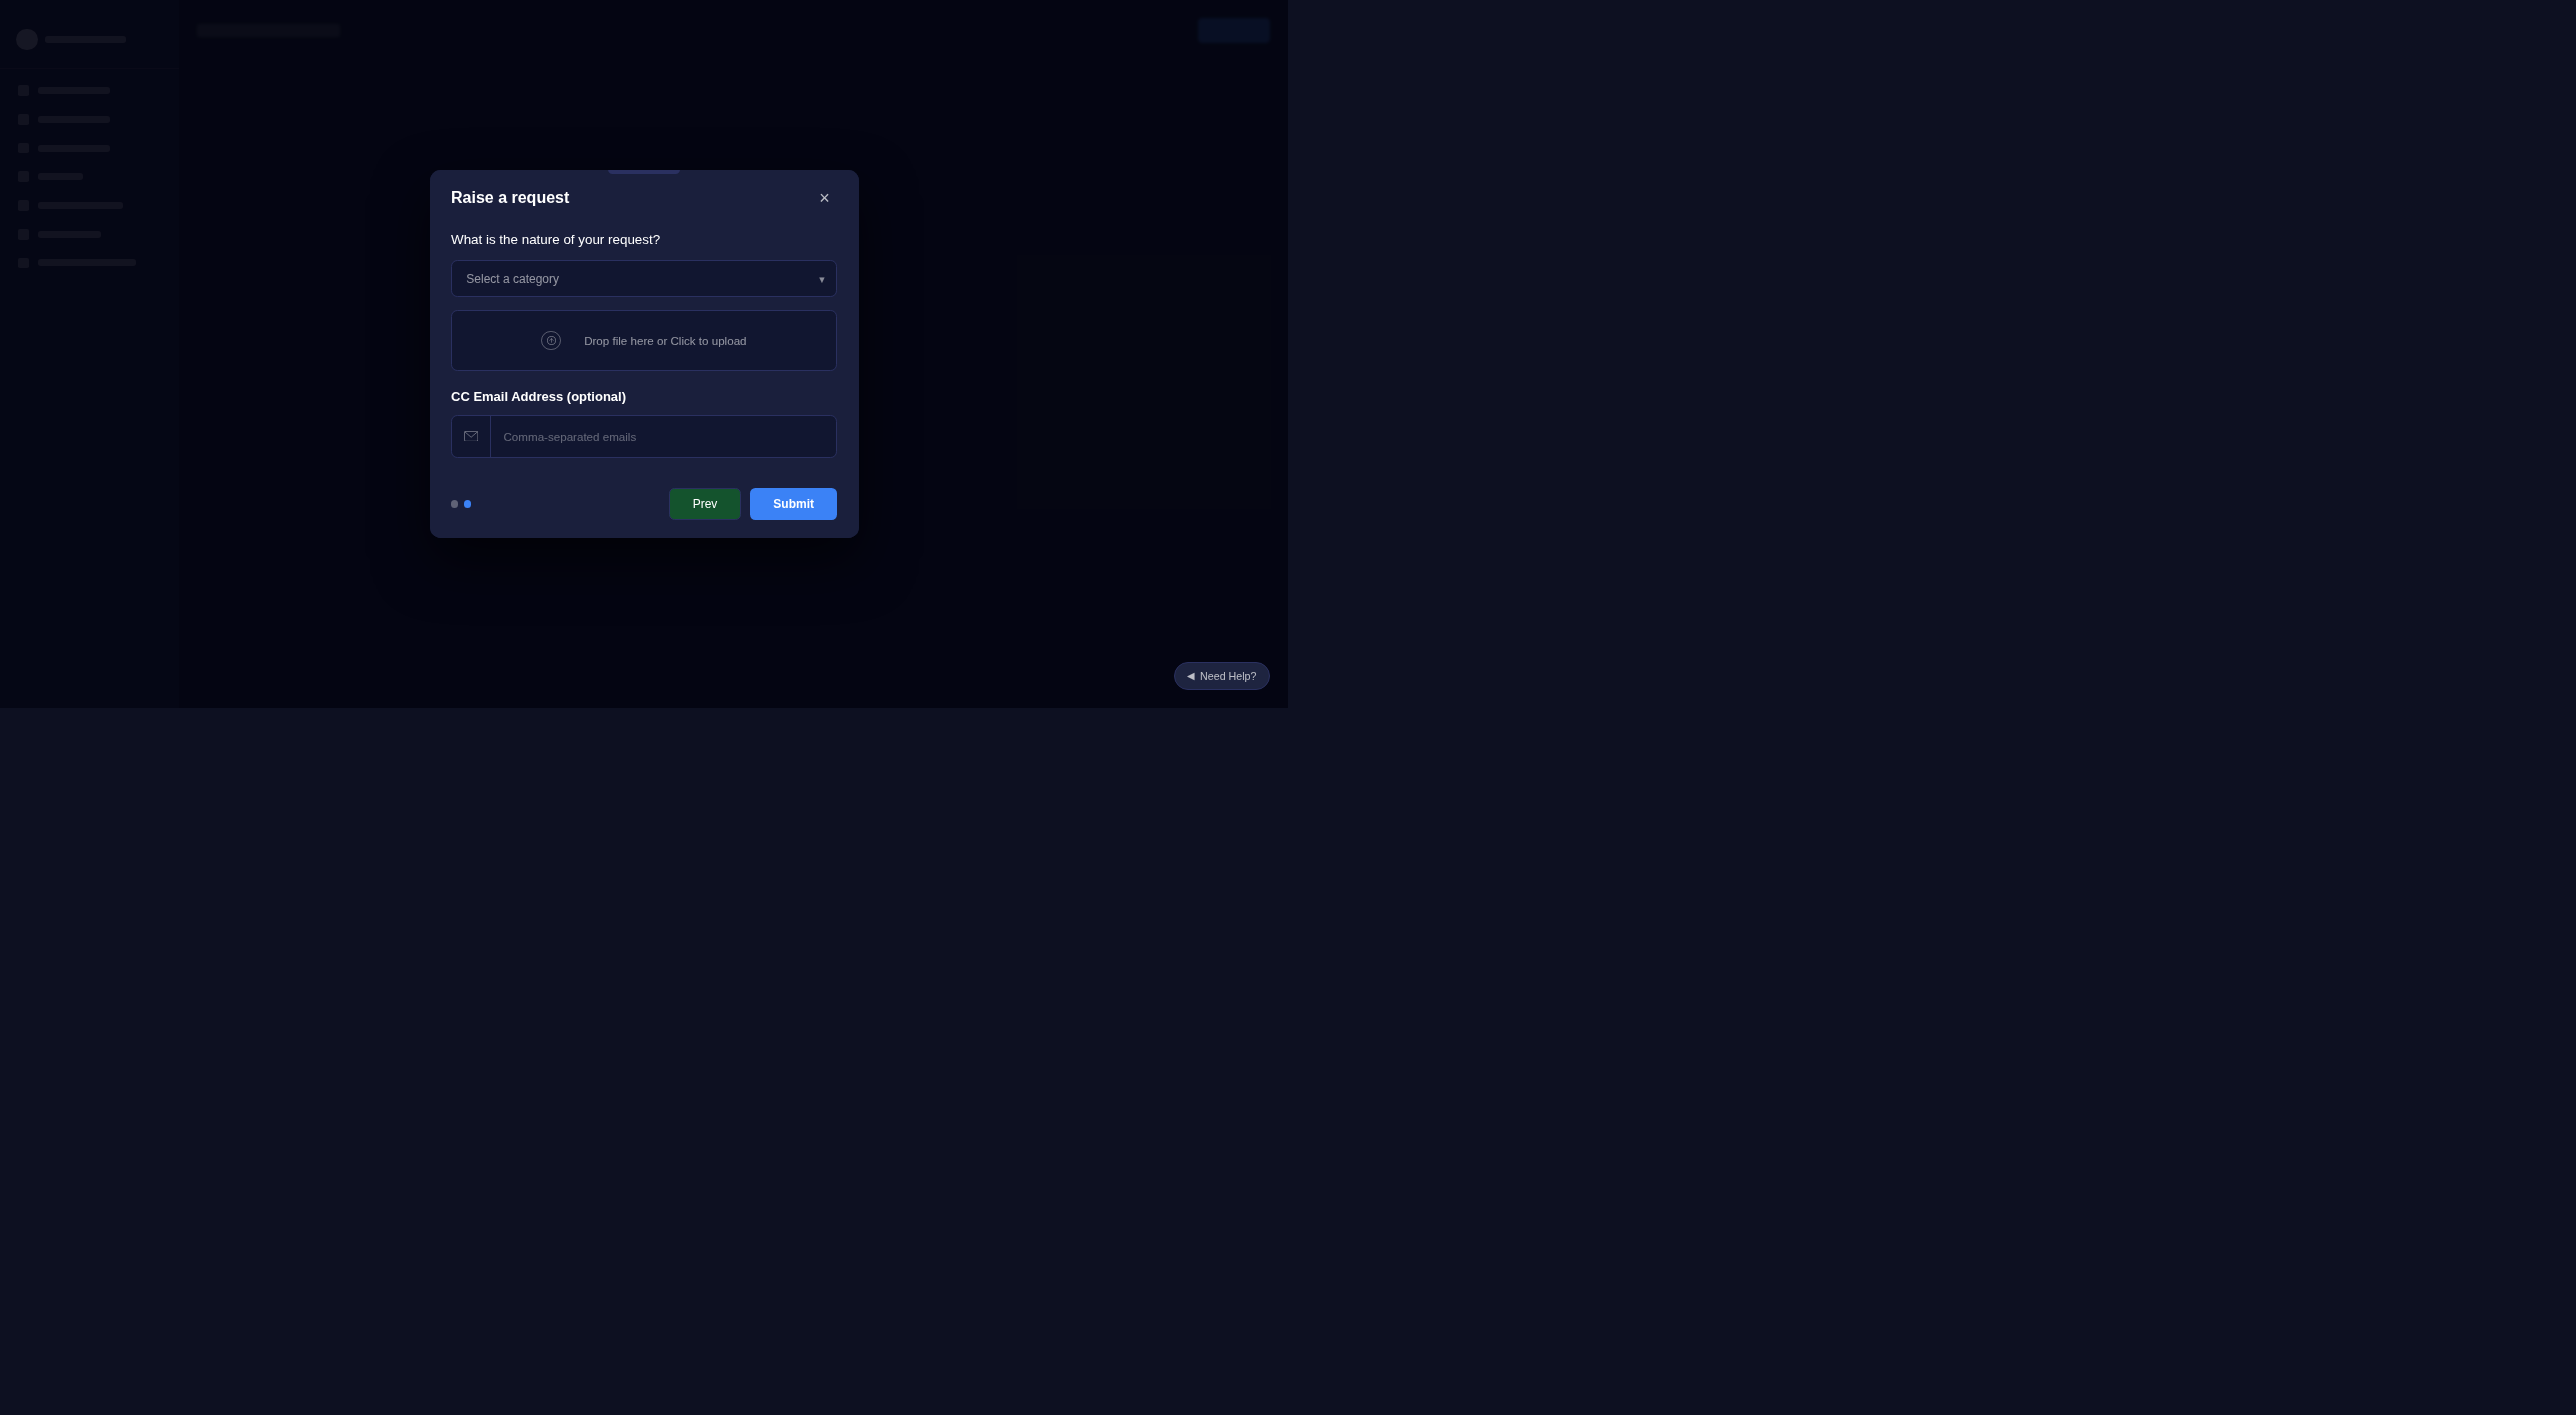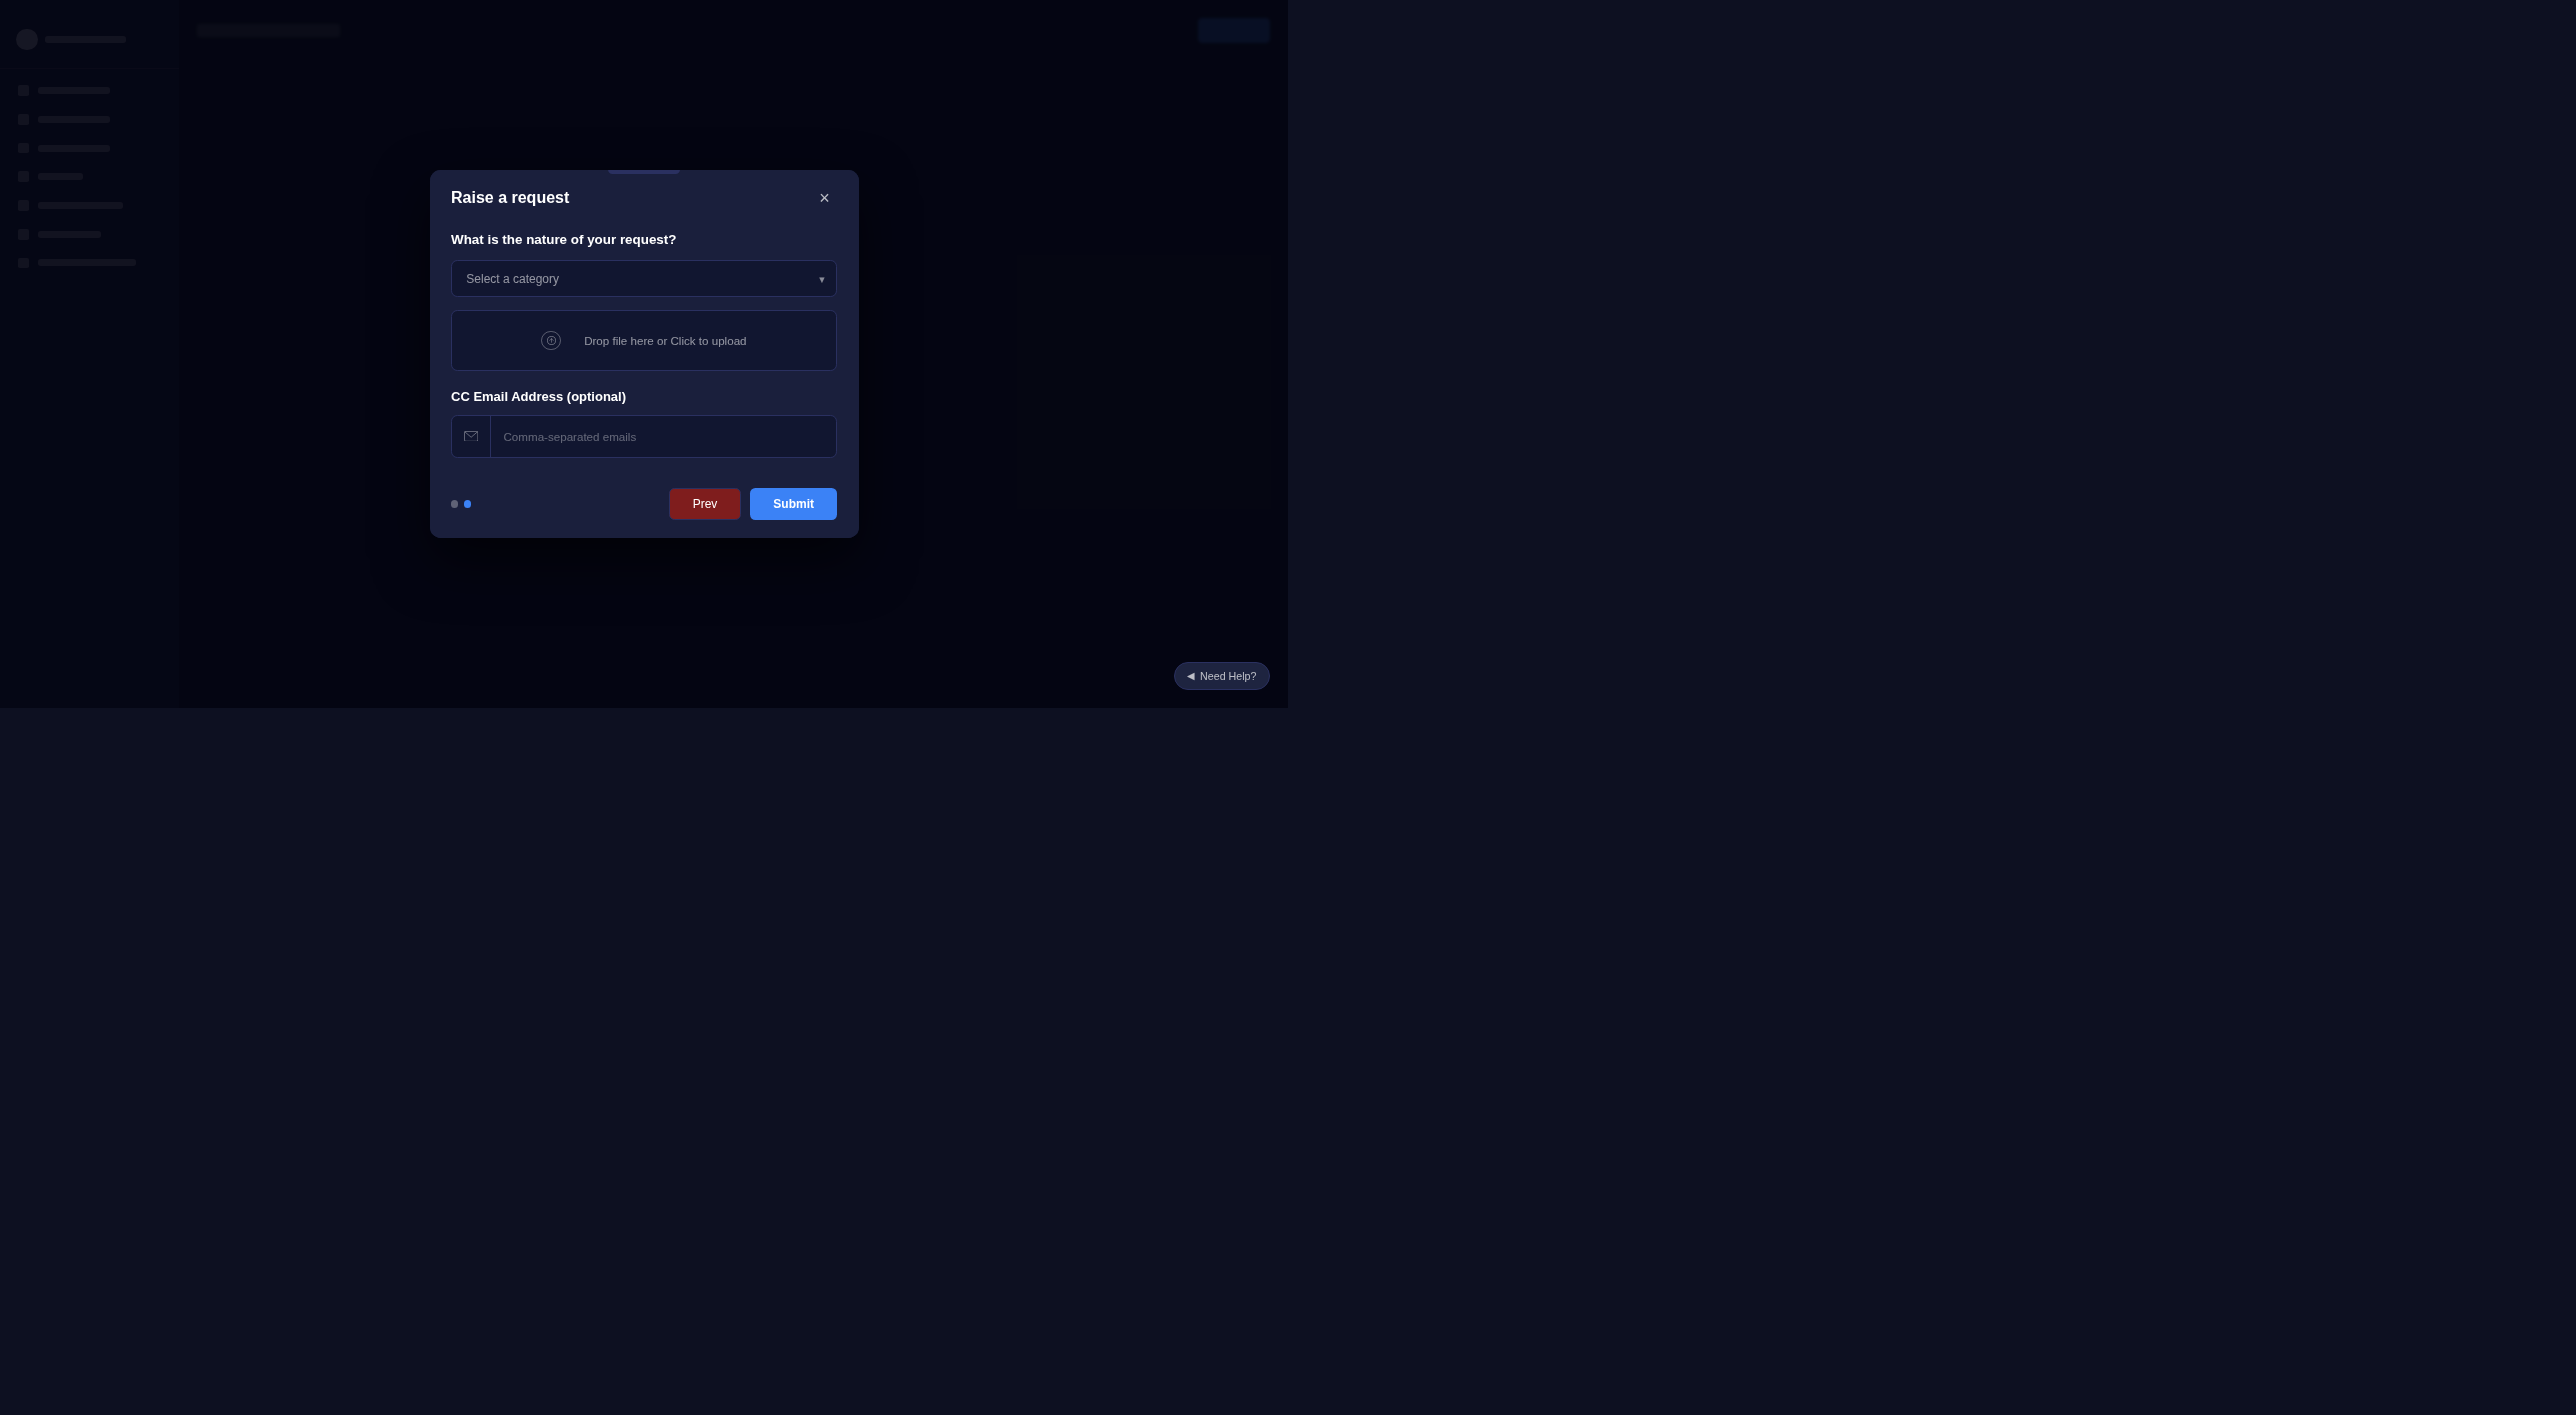--- a/index.html
+++ b/index.html
@@ -131,21 +131,21 @@
       line-height: 1;
     }
 
     .modal-body {
       padding: 9px 21.5px 18px;
       flex: 1;
     }
 
     .section-title {
       font-size: 13.4px;
-      font-weight: 700;
+      font-weight: 400;
       color: #fff;
       margin-bottom: 12.5px;
     }
 
     
     .select-wrapper {
       position: relative;
       margin-bottom: 12.5px;
     }
 
@@ -297,21 +297,21 @@
       background: #3b82f6;
     }
 
     .footer-buttons {
       display: flex;
       gap: 9px;
     }
 
     .btn-prev {
       padding: 8px 23px;
-      background: #7f1d1d;
+      background: #14532d;
       border: 0.9px solid #2a3060;
       border-radius: 5.4px;
       color: #fff;
       font-size: 12px;
       font-weight: 500;
       cursor: pointer;
     }
 
     .btn-submit {
       padding: 8px 23px;

